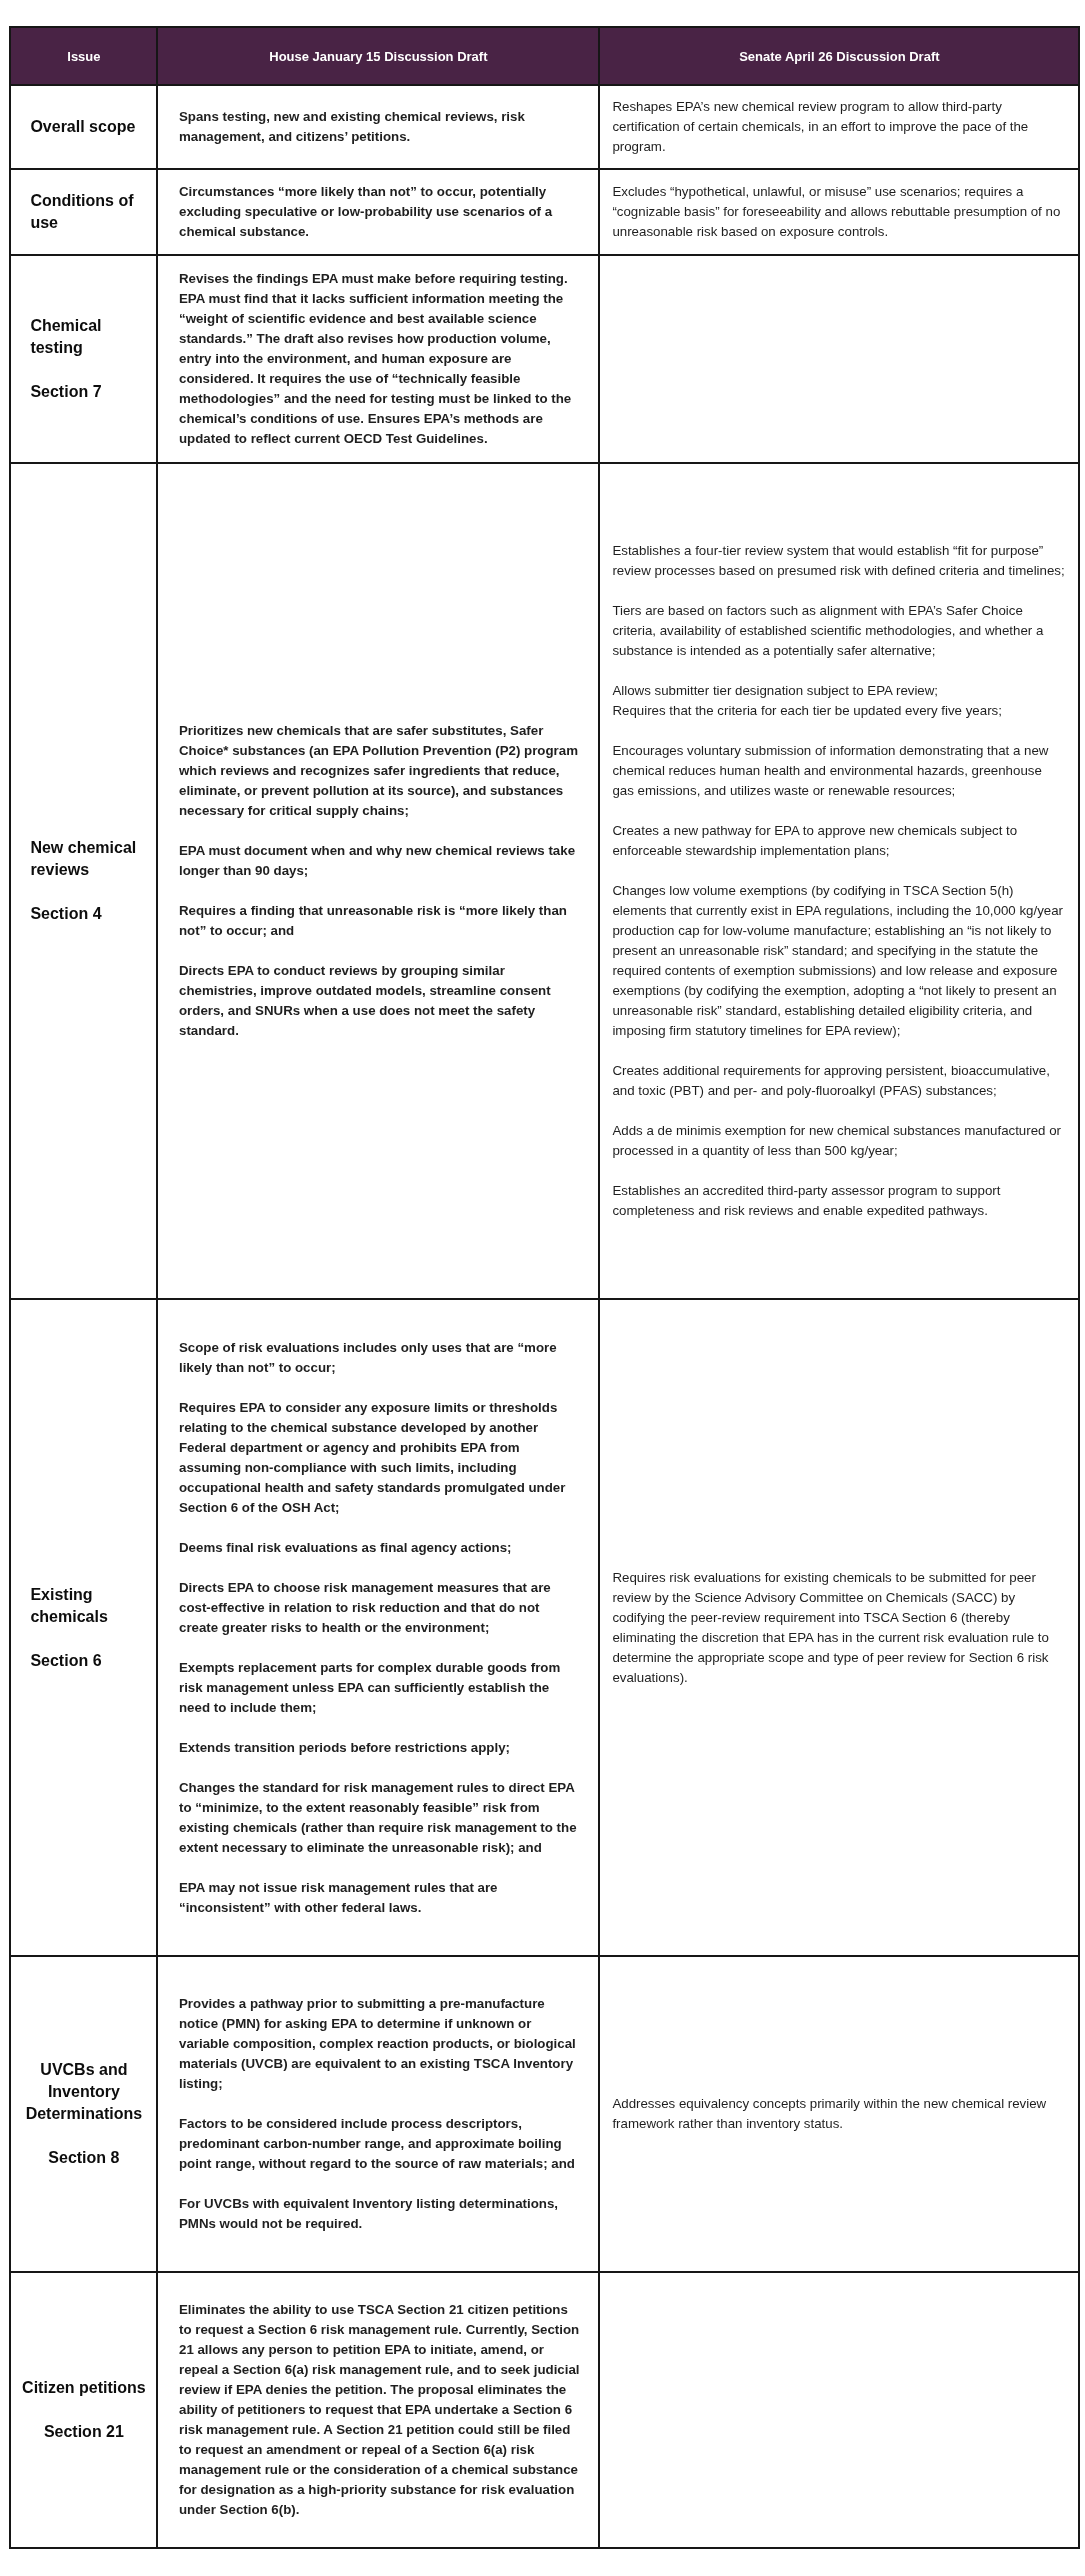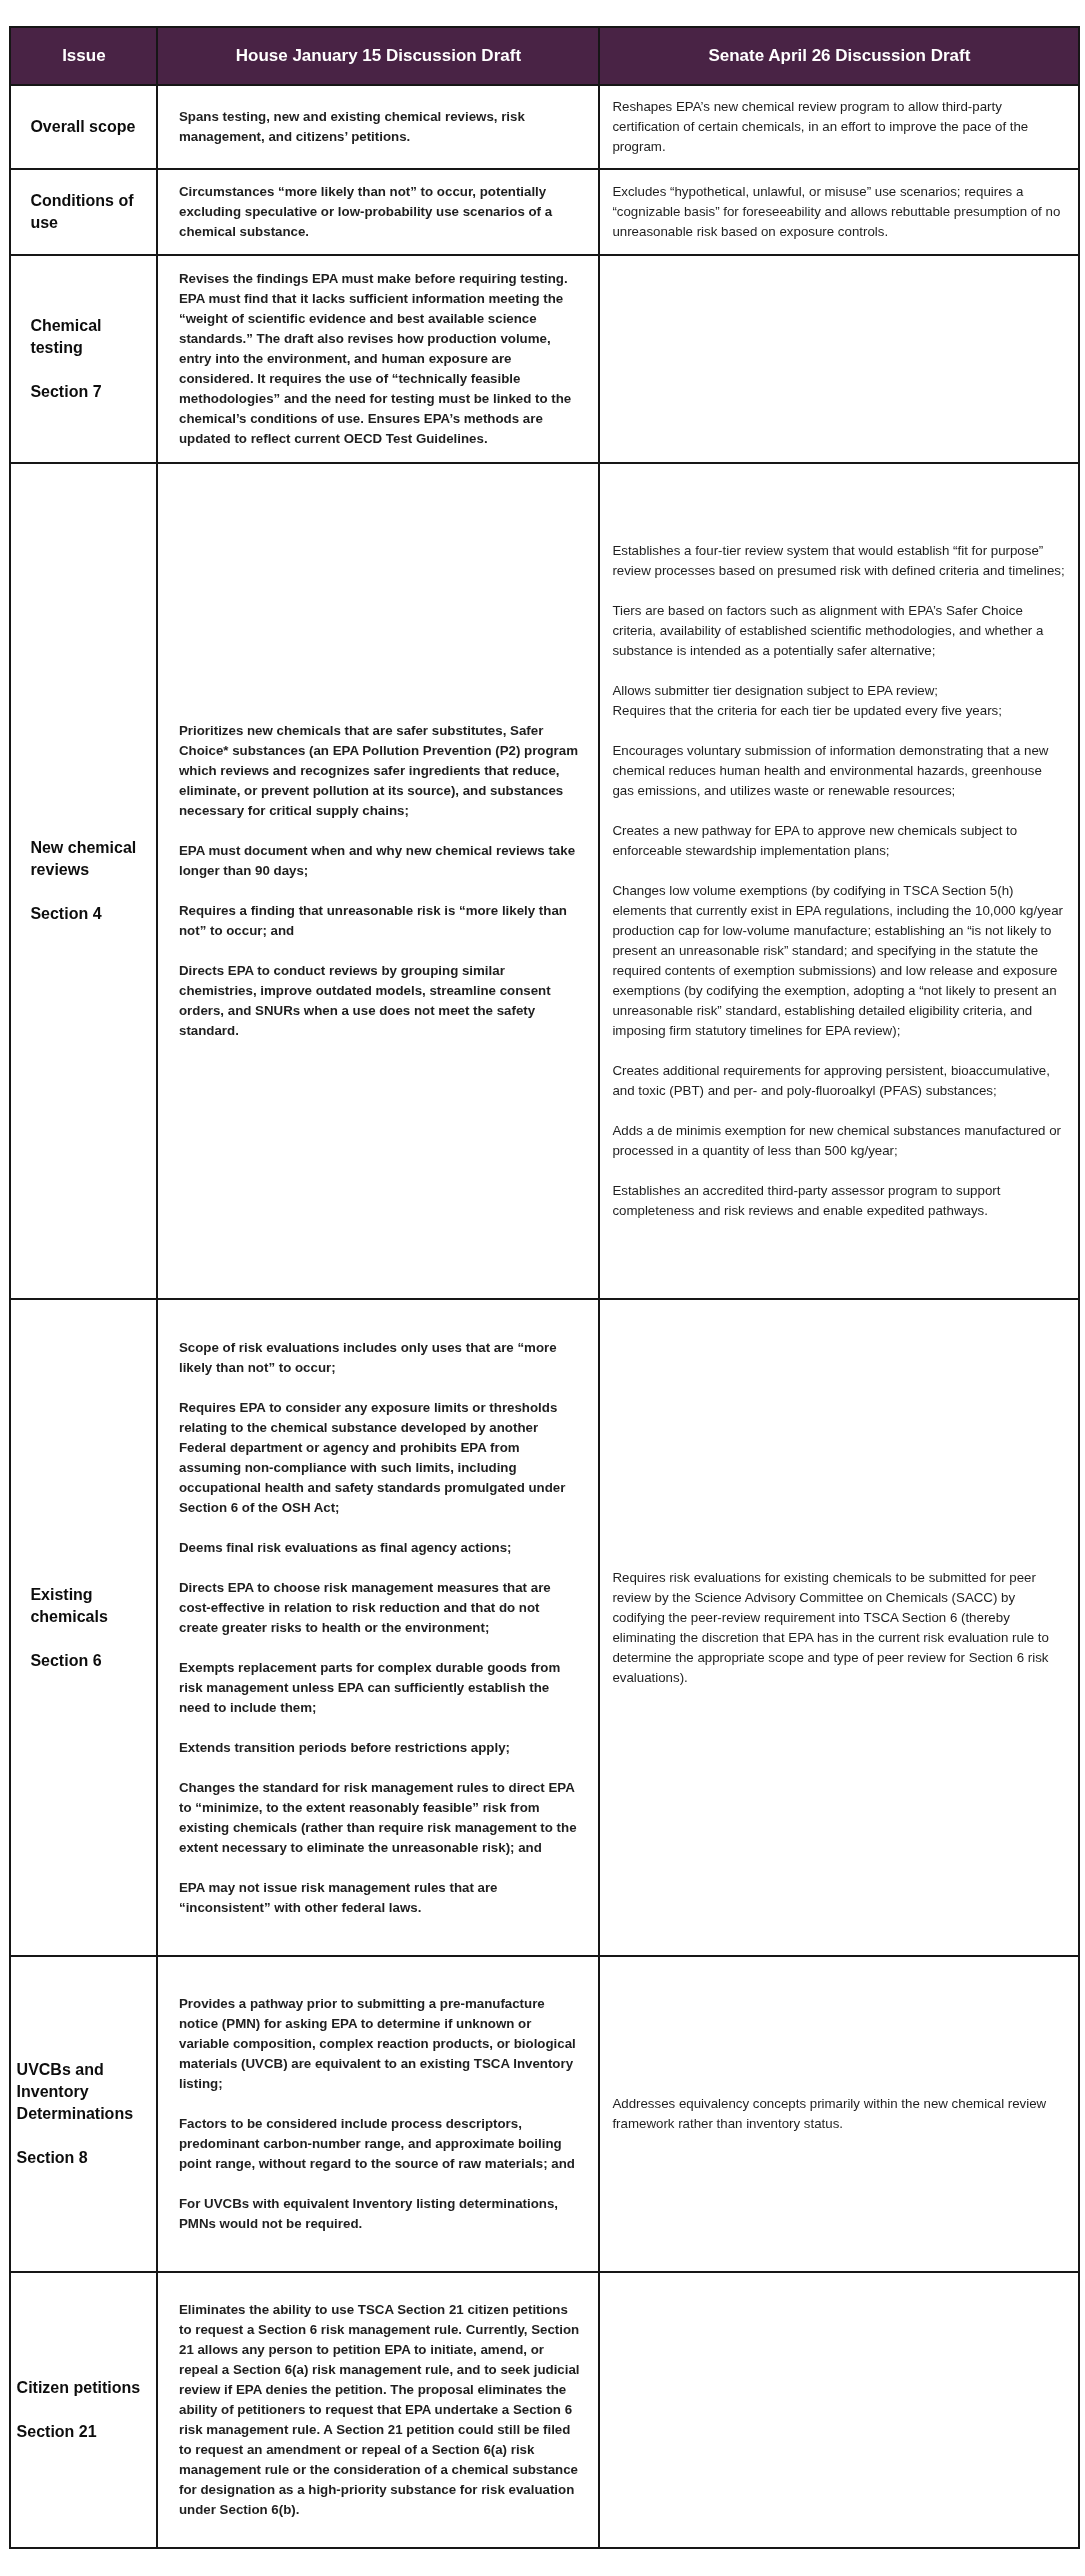--- a/index.html
+++ b/index.html
@@ -11,40 +11,40 @@
   .wrap { padding: 26px 0 0 9.4px; }
   table.cmp {
     border-collapse: collapse;
     width: 1069px;
     table-layout: fixed;
   }
   .cmp th, .cmp td { border: 2.6px solid #161616; vertical-align: middle; box-sizing: border-box; }
   .cmp th {
     background: #492345;
     color: #ffffff;
-    font-size: 17px;
+    font-size: 13px;
     font-weight: bold;
     text-align: center;
     padding: 8.6px 6.9px;
   }
   .cmp td {
     font-size: 13.3px;
     line-height: 20px;
     color: #1f1f1f;
     white-space: pre-line;
   }
   td.issue {
     font-weight: bold;
     color: #0d0d0d;
     font-size: 16px;
     line-height: 22px;
     padding: 6.9px 6.9px 6.9px 19px;
     white-space: pre-line;
   }
-  td.issue.center { padding: 6.9px 5.2px; }
+  td.issue.center { text-align: center; padding: 6.9px 5.2px; }
   td.house  { padding: 8.6px 17px 8.6px 20.6px; font-weight: bold; }
   td.senate { padding: 8.6px 13.7px 8.6px 12px; }
 </style>
 </head>
 <body>
 
 <div class="wrap">
   <table class="cmp">
     <colgroup>
       <col style="width:147px">

